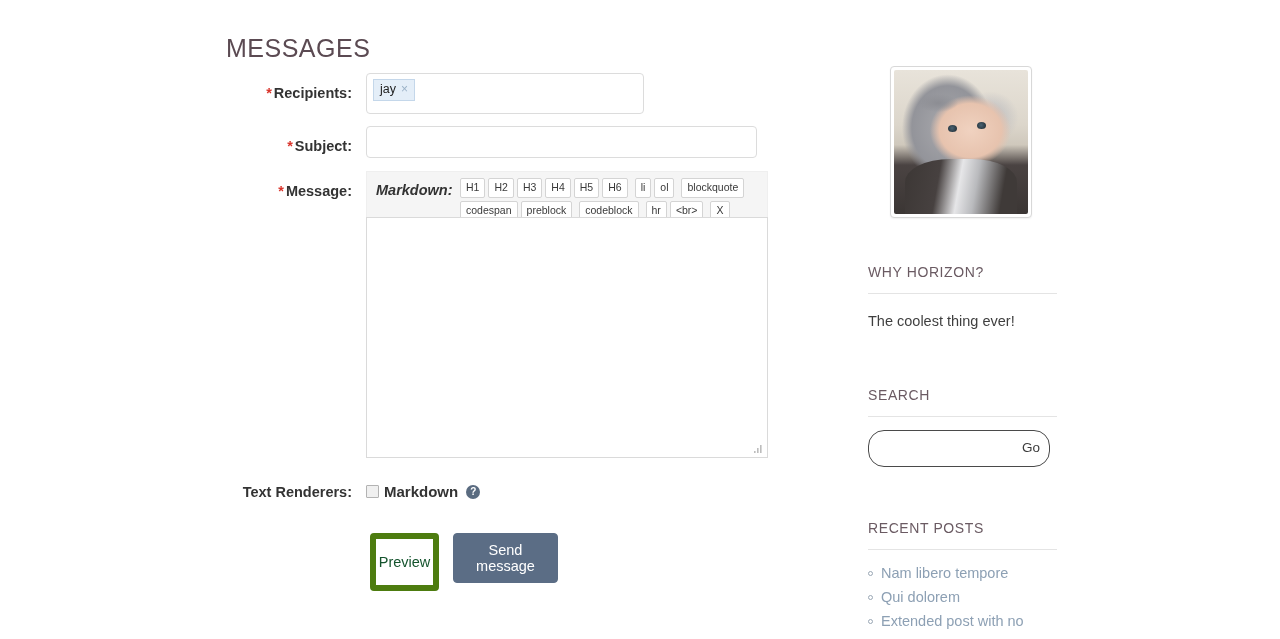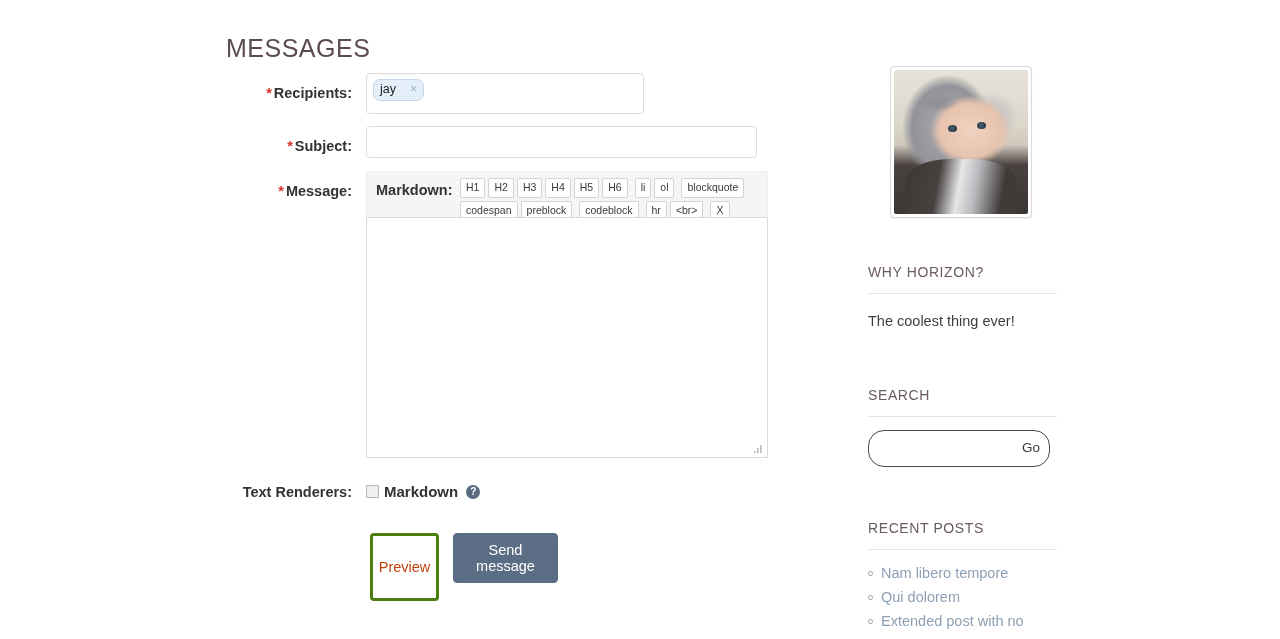--- a/index.html
+++ b/index.html
@@ -31,23 +31,23 @@
   .req { color: #d9342b; font-weight: bold; margin-right: 2px; }
 
   
   .token-field {
     position: absolute; left: 366px; top: 73px;
     width: 278px; height: 41px;
     background: #fff; border: 1px solid #dcdcdc; border-radius: 4px;
     padding: 5px 6px;
   }
   .token {
-    display: inline-flex; align-items: center; gap: 14px;
+    display: inline-flex; align-items: center; gap: 5px;
     background: #e4eef8; border: 1px solid #c4d7ea;
-    border-radius: 7px; padding: 2px 6px 3px 6px;
+    border-radius: 0; padding: 2px 6px 3px 6px;
     font-size: 12.5px; color: #222; line-height: 1.2;
   }
   .token-x { color: #9bb2c7; font-size: 12px; cursor: pointer; }
 
   .text-input {
     position: absolute; left: 366px;
     width: 391px; height: 32px;
     background: #fff; border: 1px solid #dcdcdc; border-radius: 4px;
     padding: 4px 8px; font-size: 13px; color: #333;
     font-family: "Liberation Sans", sans-serif;
@@ -56,21 +56,21 @@
 
   
   .md-panel {
     position: absolute; left: 366px; top: 171px;
     width: 402px; height: 46px;
     background: #f5f5f5; border: 1px solid #efefef;
     border-bottom: none;
   }
   .md-label {
     position: absolute; left: 9px; top: 10px;
-    font-size: 14.5px; font-weight: bold; color: #333;
+    font-size: 14.5px; font-weight: bold; color: #333; font-style: italic;
   }
   .md-btns { position: absolute; left: 93px; top: 6px; width: 305px; }
   .md-row { display: flex; gap: 3px; margin-bottom: 3px; }
   .md-btn {
     background: #fff; border: 1px solid #d4d4d4; border-radius: 2px;
     font-size: 10.5px; color: #3a3a3a; line-height: 1;
     padding: 3px 5px 4px 5px; cursor: pointer;
     font-family: "Liberation Sans", sans-serif;
     white-space: nowrap;
   }
@@ -103,22 +103,22 @@
   }
 
   
   .btn-row { position: absolute; left: 370px; top: 533px; display: flex; gap: 14px; }
   .btn {
     border-radius: 4px; font-size: 14.5px; cursor: pointer;
     font-family: "Liberation Sans", sans-serif;
     display: flex; align-items: center; justify-content: center;
   }
   .btn-preview {
-    width: 69px; height: 68px;
-    background: #ffffff; border: 3px solid #4d7c0f; color: #c2410c;
+    width: 69px; height: 58px;
+    background: #ffffff; border: 6px solid #4d7c0f; color: #14532d;
   }
   .btn-send {
     width: 105px; height: 50px;
     background: #5b6d85; border: 1px solid #5b6d85; color: #ffffff;
   }
 
   
   .sidebar { position: absolute; left: 866px; top: 0; width: 260px; height: 639px; }
 
   .avatar {

